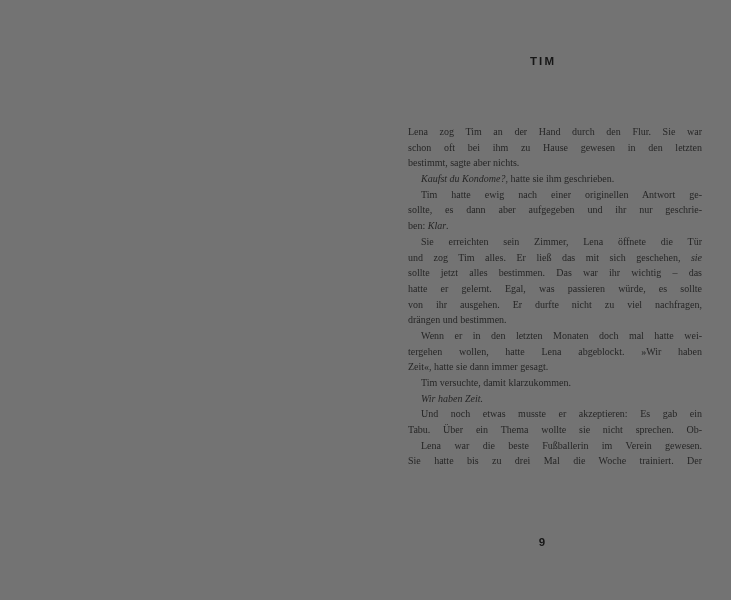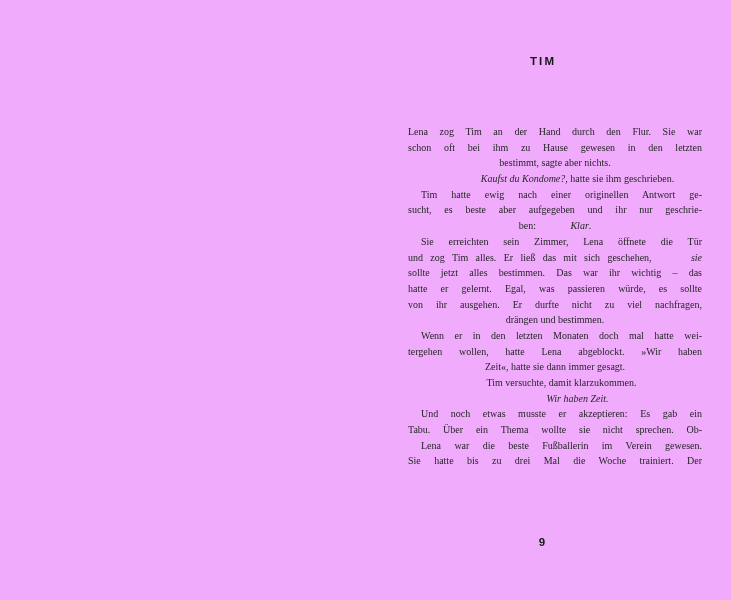--- a/index.html
+++ b/index.html
@@ -5,21 +5,21 @@
   html, body {
     margin: 0;
     padding: 0;
     background: #fdfdfd;
     font-family: "Liberation Serif", serif;
   }
   .page {
     position: relative;
     width: 731px;
     height: 600px;
-    background: #f0abfc;
+    background: #737373;
     overflow: hidden;
   }
   .running-head {
     position: absolute;
     top: 55px;
     left: 542px;
     transform: translateX(-50%);
     font-family: "Liberation Sans", sans-serif;
     font-weight: 700;
     font-size: 11.5px;
@@ -33,33 +33,32 @@
     left: 408px;
     top: 124px;
     width: 294px;
     font-size: 10px;
     line-height: 15.7px;
     color: #262626;
     text-rendering: optimizeLegibility;
   }
   .line {
     height: 15.7px;
-    text-align: center;
+    text-align: left;
     overflow: hidden;
   }
   .line.just {
     text-align: justify;
     text-align-last: justify;
   }
   .line.indent {
     padding-left: 13px;
   }
   .line i {
     font-style: italic;
-    margin-left: 32px;
   }
   .folio {
     position: absolute;
     top: 536px;
     left: 542px;
     transform: translateX(-50%);
     font-family: "Liberation Sans", sans-serif;
     font-weight: 700;
     font-size: 11.5px;
     color: #161616;
@@ -70,21 +69,21 @@
 
 <div class="page">
   <div class="running-head">TIM</div>
 
   <div class="text-block">
       <div class="line just"><span>Lena zog Tim an der Hand durch den Flur. Sie war</span></div>
       <div class="line just"><span>schon oft bei ihm zu Hause gewesen in den letzten</span></div>
       <div class="line"><span>bestimmt, sagte aber nichts.</span></div>
       <div class="line indent"><i>Kaufst du Kondome?</i><span>, hatte sie ihm geschrieben.</span></div>
       <div class="line indent just"><span>Tim hatte ewig nach einer originellen Antwort ge-</span></div>
-      <div class="line just"><span>sucht, es beste aber aufgegeben und ihr nur geschrie-</span></div>
+      <div class="line just"><span>sollte, es dann aber aufgegeben und ihr nur geschrie-</span></div>
       <div class="line"><span>ben: </span><i>Klar</i><span>.</span></div>
       <div class="line indent just"><span>Sie erreichten sein Zimmer, Lena öffnete die Tür</span></div>
       <div class="line just"><span>und zog Tim alles. Er ließ das mit sich geschehen, </span><i>sie</i></div>
       <div class="line just"><span>sollte jetzt alles bestimmen. Das war ihr wichtig – das</span></div>
       <div class="line just"><span>hatte er gelernt. Egal, was passieren würde, es sollte</span></div>
       <div class="line just"><span>von ihr ausgehen. Er durfte nicht zu viel nachfragen,</span></div>
       <div class="line"><span>drängen und bestimmen.</span></div>
       <div class="line indent just"><span>Wenn er in den letzten Monaten doch mal hatte wei-</span></div>
       <div class="line just"><span>tergehen wollen, hatte Lena abgeblockt. »Wir haben</span></div>
       <div class="line"><span>Zeit«, hatte sie dann immer gesagt.</span></div>

